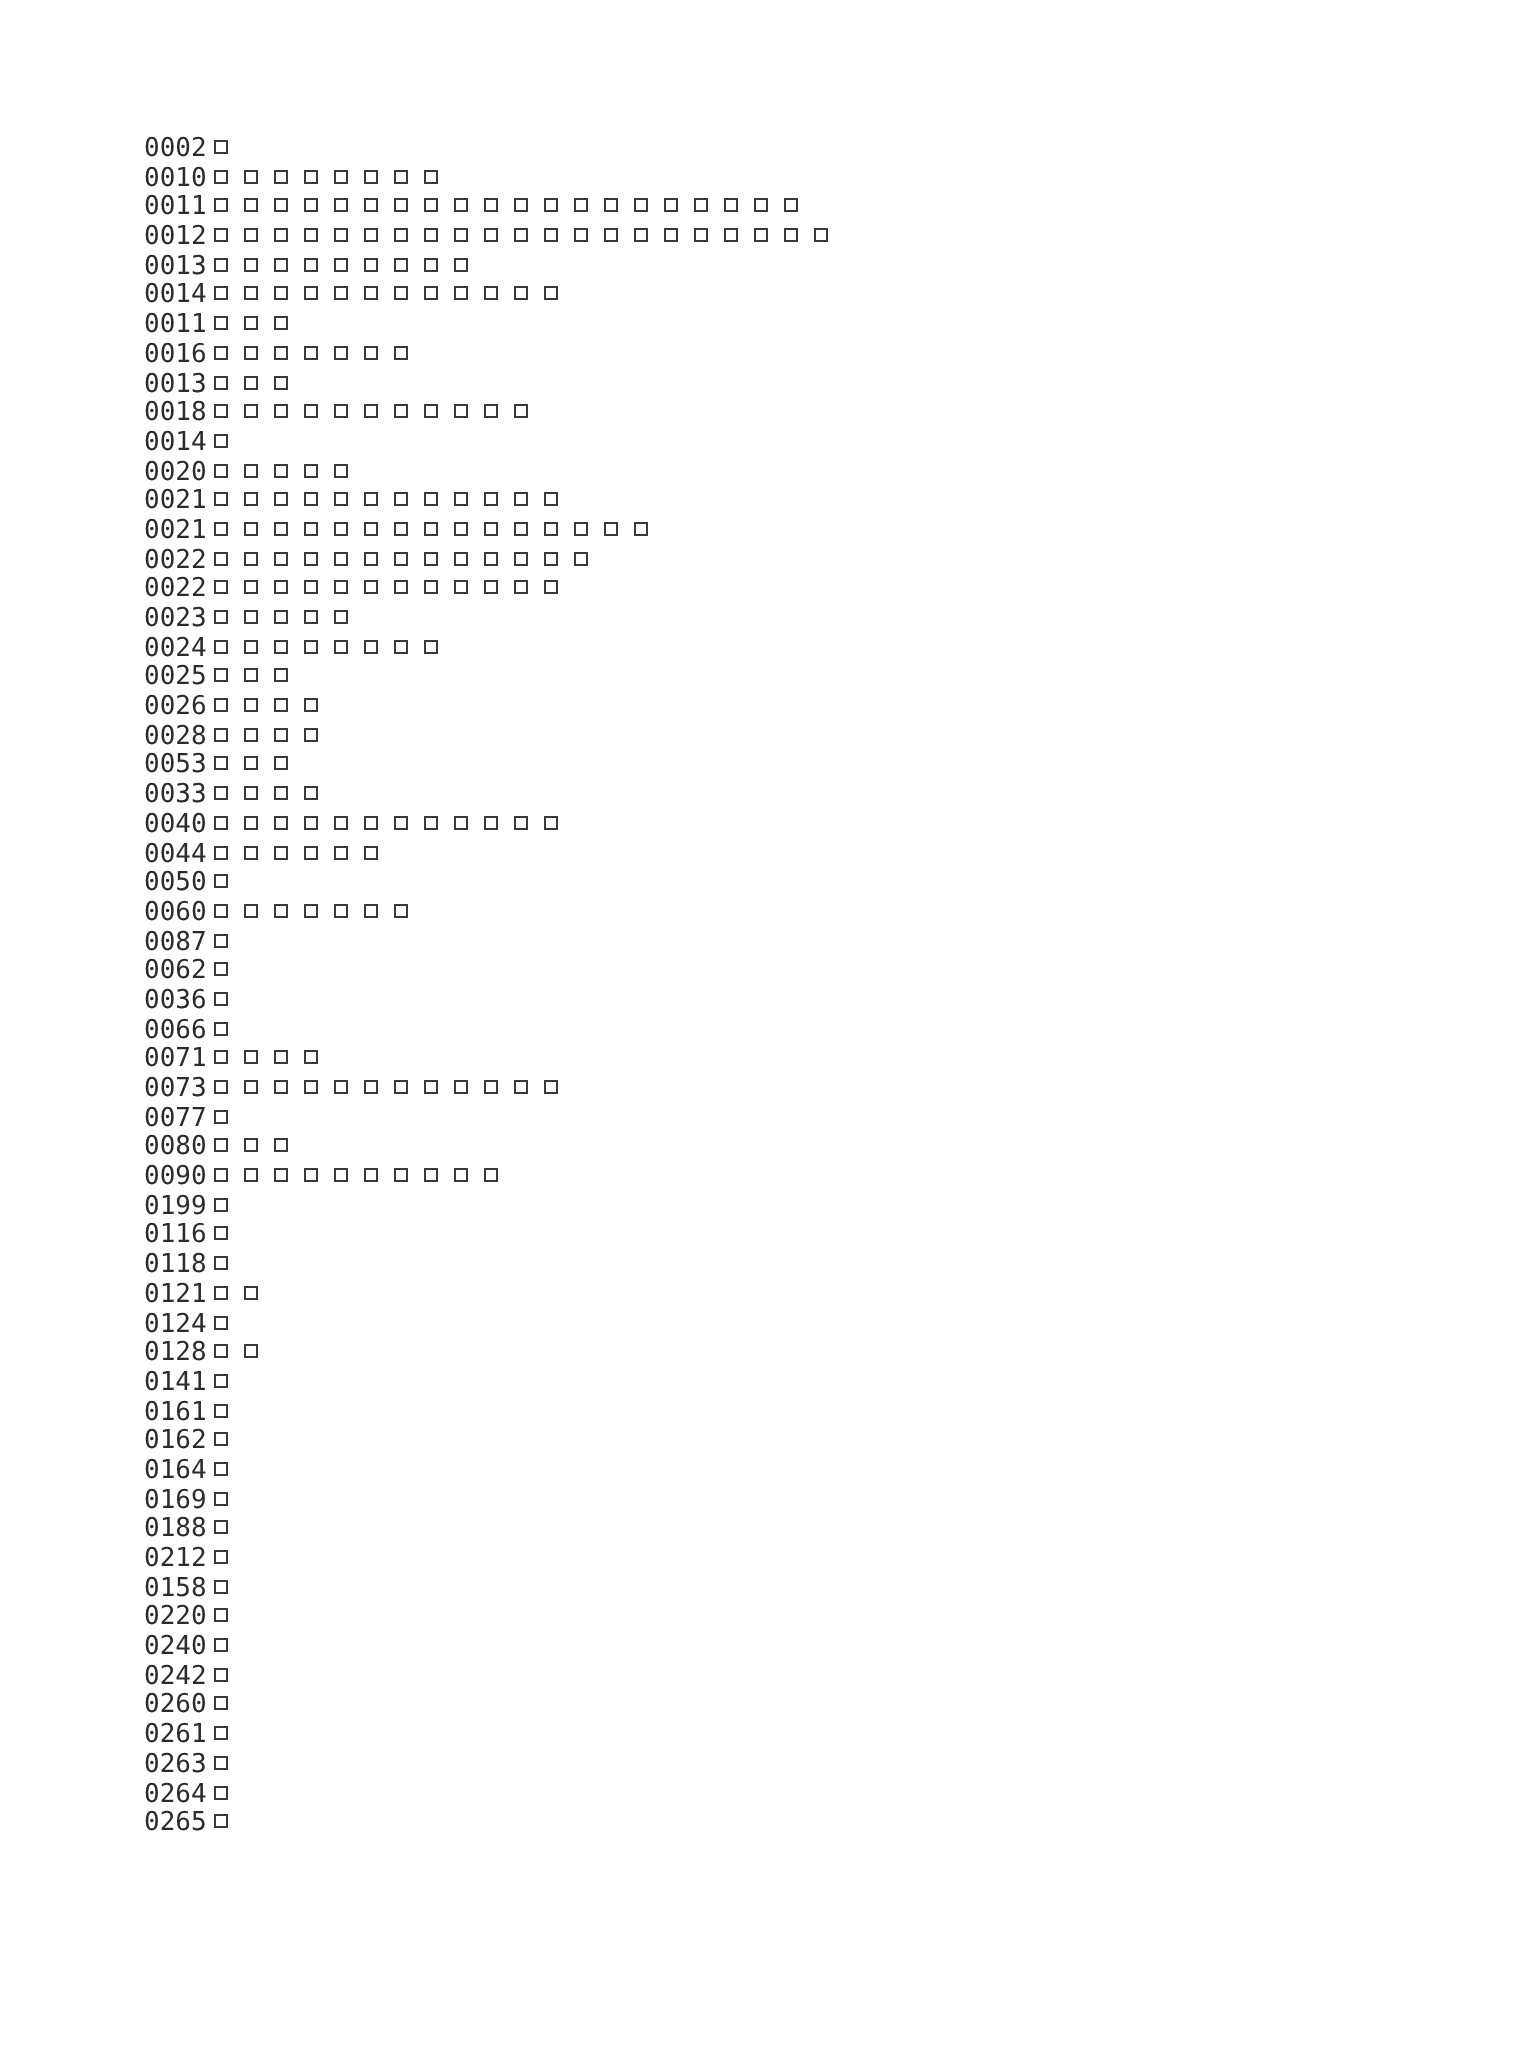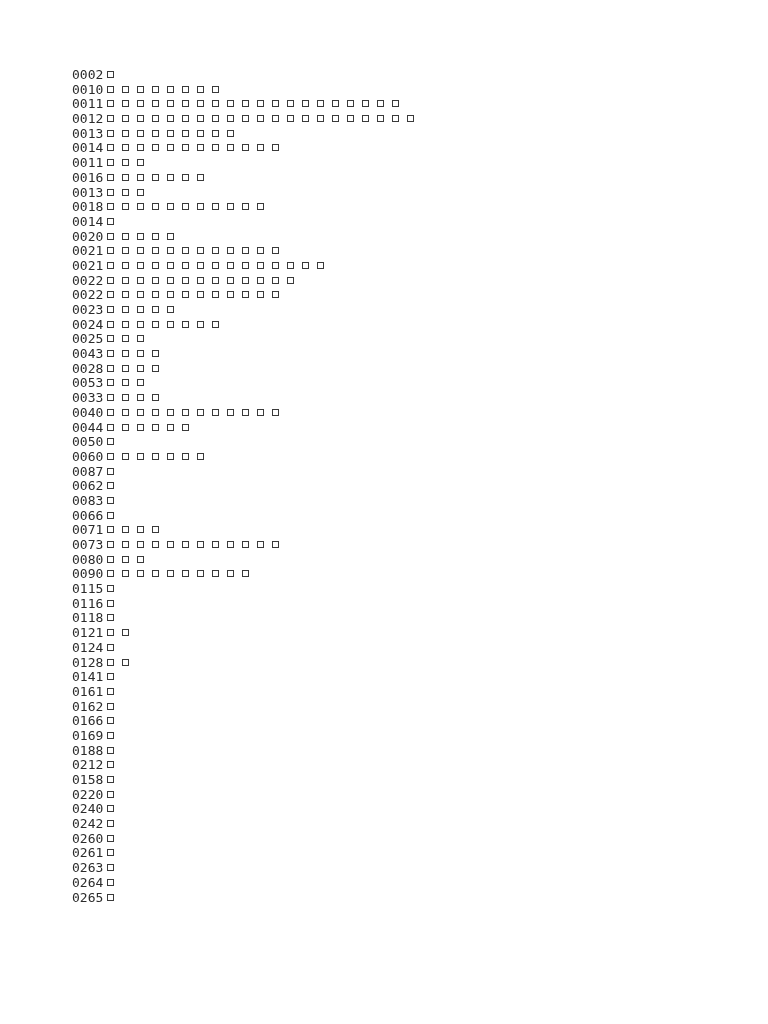--- a/index.html
+++ b/index.html
@@ -118,21 +118,21 @@
 
   <div class="code-row">
     <span class="row-code">0024</span><span class="boxes"><span class="notdef-box" style="border-color: rgb(58, 58, 58);"></span><span class="notdef-box" style="border-color: rgb(58, 58, 58);"></span><span class="notdef-box" style="border-color: rgb(58, 58, 58);"></span><span class="notdef-box" style="border-color: rgb(58, 58, 58);"></span><span class="notdef-box" style="border-color: rgb(58, 58, 58);"></span><span class="notdef-box" style="border-color: rgb(58, 58, 58);"></span><span class="notdef-box" style="border-color: rgb(58, 58, 58);"></span><span class="notdef-box" style="border-color: rgb(58, 58, 58);"></span></span>
   </div>
 
   <div class="code-row">
     <span class="row-code">0025</span><span class="boxes"><span class="notdef-box" style="border-color: rgb(58, 58, 58);"></span><span class="notdef-box" style="border-color: rgb(58, 58, 58);"></span><span class="notdef-box" style="border-color: rgb(58, 58, 58);"></span></span>
   </div>
 
   <div class="code-row">
-    <span class="row-code">0043</span><span class="boxes"><span class="notdef-box" style="border-color: rgb(58, 58, 58);"></span><span class="notdef-box" style="border-color: rgb(58, 58, 58);"></span><span class="notdef-box" style="border-color: rgb(58, 58, 58);"></span><span class="notdef-box" style="border-color: rgb(58, 58, 58);"></span></span>
+    <span class="row-code">0026</span><span class="boxes"><span class="notdef-box" style="border-color: rgb(58, 58, 58);"></span><span class="notdef-box" style="border-color: rgb(58, 58, 58);"></span><span class="notdef-box" style="border-color: rgb(58, 58, 58);"></span><span class="notdef-box" style="border-color: rgb(58, 58, 58);"></span></span>
   </div>
 
   <div class="code-row">
     <span class="row-code">0028</span><span class="boxes"><span class="notdef-box" style="border-color: rgb(58, 58, 58);"></span><span class="notdef-box" style="border-color: rgb(58, 58, 58);"></span><span class="notdef-box" style="border-color: rgb(58, 58, 58);"></span><span class="notdef-box" style="border-color: rgb(58, 58, 58);"></span></span>
   </div>
 
   <div class="code-row">
     <span class="row-code">0053</span><span class="boxes"><span class="notdef-box" style="border-color: rgb(58, 58, 58);"></span><span class="notdef-box" style="border-color: rgb(58, 58, 58);"></span><span class="notdef-box" style="border-color: rgb(58, 58, 58);"></span></span>
   </div>
 
@@ -158,46 +158,49 @@
 
   <div class="code-row">
     <span class="row-code">0087</span><span class="boxes"><span class="notdef-box" style="border-color: rgb(58, 58, 58);"></span></span>
   </div>
 
   <div class="code-row">
     <span class="row-code">0062</span><span class="boxes"><span class="notdef-box" style="border-color: rgb(58, 58, 58);"></span></span>
   </div>
 
   <div class="code-row">
-    <span class="row-code">0083</span><span class="boxes"><span class="notdef-box" style="border-color: rgb(58, 58, 58);"></span></span>
+    <span class="row-code">0036</span><span class="boxes"><span class="notdef-box" style="border-color: rgb(58, 58, 58);"></span></span>
   </div>
 
   <div class="code-row">
     <span class="row-code">0066</span><span class="boxes"><span class="notdef-box" style="border-color: rgb(58, 58, 58);"></span></span>
   </div>
 
   <div class="code-row">
     <span class="row-code">0071</span><span class="boxes"><span class="notdef-box" style="border-color: rgb(58, 58, 58);"></span><span class="notdef-box" style="border-color: rgb(58, 58, 58);"></span><span class="notdef-box" style="border-color: rgb(58, 58, 58);"></span><span class="notdef-box" style="border-color: rgb(58, 58, 58);"></span></span>
   </div>
 
   <div class="code-row">
     <span class="row-code">0073</span><span class="boxes"><span class="notdef-box" style="border-color: rgb(58, 58, 58);"></span><span class="notdef-box" style="border-color: rgb(58, 58, 58);"></span><span class="notdef-box" style="border-color: rgb(58, 58, 58);"></span><span class="notdef-box" style="border-color: rgb(58, 58, 58);"></span><span class="notdef-box" style="border-color: rgb(58, 58, 58);"></span><span class="notdef-box" style="border-color: rgb(58, 58, 58);"></span><span class="notdef-box" style="border-color: rgb(58, 58, 58);"></span><span class="notdef-box" style="border-color: rgb(58, 58, 58);"></span><span class="notdef-box" style="border-color: rgb(58, 58, 58);"></span><span class="notdef-box" style="border-color: rgb(58, 58, 58);"></span><span class="notdef-box" style="border-color: rgb(58, 58, 58);"></span><span class="notdef-box" style="border-color: rgb(58, 58, 58);"></span></span>
   </div>
 
+  <div class="code-row">
+    <span class="row-code">0077</span><span class="boxes"><span class="notdef-box" style="border-color: rgb(58, 58, 58);"></span></span>
+  </div>
 
   <div class="code-row">
     <span class="row-code">0080</span><span class="boxes"><span class="notdef-box" style="border-color: rgb(58, 58, 58);"></span><span class="notdef-box" style="border-color: rgb(58, 58, 58);"></span><span class="notdef-box" style="border-color: rgb(58, 58, 58);"></span></span>
   </div>
 
   <div class="code-row">
     <span class="row-code">0090</span><span class="boxes"><span class="notdef-box" style="border-color: rgb(58, 58, 58);"></span><span class="notdef-box" style="border-color: rgb(58, 58, 58);"></span><span class="notdef-box" style="border-color: rgb(58, 58, 58);"></span><span class="notdef-box" style="border-color: rgb(58, 58, 58);"></span><span class="notdef-box" style="border-color: rgb(58, 58, 58);"></span><span class="notdef-box" style="border-color: rgb(58, 58, 58);"></span><span class="notdef-box" style="border-color: rgb(58, 58, 58);"></span><span class="notdef-box" style="border-color: rgb(58, 58, 58);"></span><span class="notdef-box" style="border-color: rgb(58, 58, 58);"></span><span class="notdef-box" style="border-color: rgb(58, 58, 58);"></span></span>
   </div>
 
   <div class="code-row">
-    <span class="row-code">0115</span><span class="boxes"><span class="notdef-box" style="border-color: rgb(58, 58, 58);"></span></span>
+    <span class="row-code">0199</span><span class="boxes"><span class="notdef-box" style="border-color: rgb(58, 58, 58);"></span></span>
   </div>
 
   <div class="code-row">
     <span class="row-code">0116</span><span class="boxes"><span class="notdef-box" style="border-color: rgb(58, 58, 58);"></span></span>
   </div>
 
   <div class="code-row">
     <span class="row-code">0118</span><span class="boxes"><span class="notdef-box" style="border-color: rgb(58, 58, 58);"></span></span>
   </div>
 
@@ -218,24 +221,24 @@
   </div>
 
   <div class="code-row">
     <span class="row-code">0161</span><span class="boxes"><span class="notdef-box" style="border-color: rgb(58, 58, 58);"></span></span>
   </div>
 
   <div class="code-row">
     <span class="row-code">0162</span><span class="boxes"><span class="notdef-box" style="border-color: rgb(58, 58, 58);"></span></span>
   </div>
 
-
-  <div class="code-row">
-    <span class="row-code">0166</span><span class="boxes"><span class="notdef-box" style="border-color: rgb(58, 58, 58);"></span></span>
-  </div>
+  <div class="code-row">
+    <span class="row-code">0164</span><span class="boxes"><span class="notdef-box" style="border-color: rgb(58, 58, 58);"></span></span>
+  </div>
+
 
   <div class="code-row">
     <span class="row-code">0169</span><span class="boxes"><span class="notdef-box" style="border-color: rgb(58, 58, 58);"></span></span>
   </div>
 
   <div class="code-row">
     <span class="row-code">0188</span><span class="boxes"><span class="notdef-box" style="border-color: rgb(58, 58, 58);"></span></span>
   </div>
 
   <div class="code-row">

